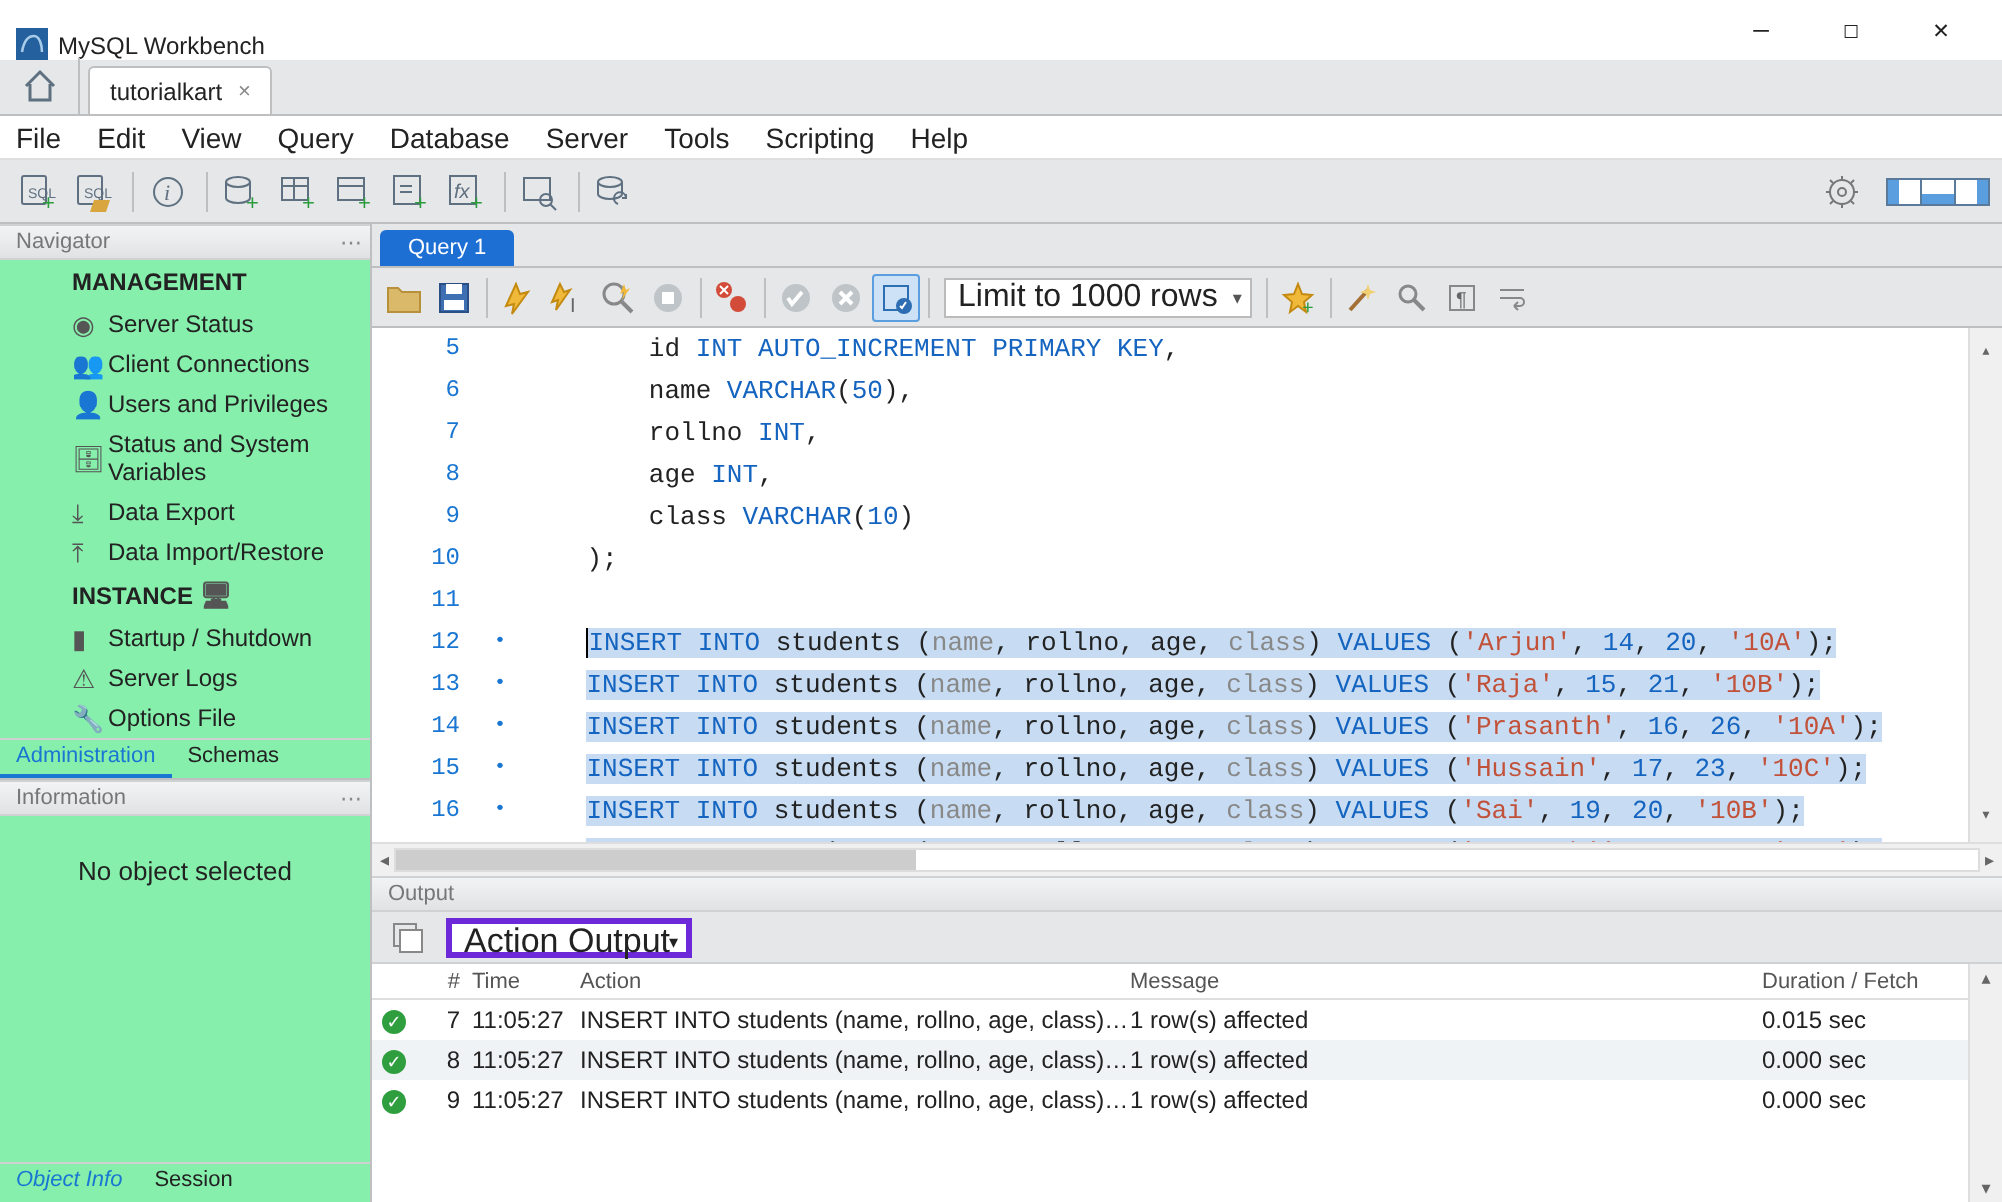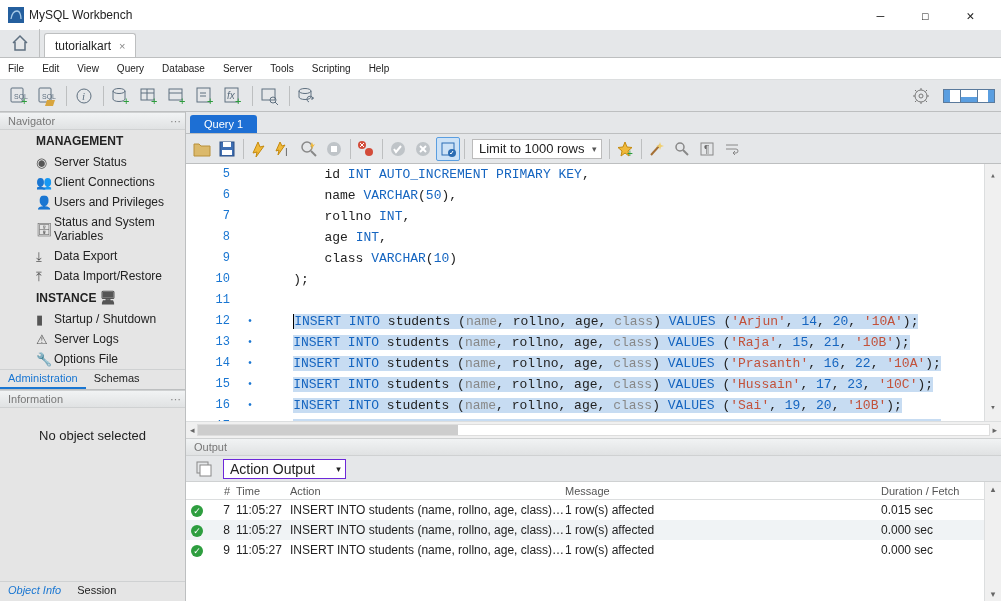--- a/index.html
+++ b/index.html
@@ -1,73 +1,73 @@
 <!DOCTYPE html>
 <html><head>
 <meta charset="utf-8">
 <style>
 * { margin:0; padding:0; box-sizing:border-box; }
 body { font-family:"Segoe UI",Tahoma,sans-serif; font-size:12px; color:#222; overflow:hidden; width:1001px; height:601px; background:#fff; }
-.titlebar { height:30px; background:#fff; display:flex; align-items:center; padding:0 8px;border-radius:12px; }
+.titlebar { height:30px; background:#fff; display:flex; align-items:flex-end; padding:0 8px;border-radius:12px; }
 .titlebar .icon { width:16px; height:16px; margin-right:5px; }
 .titlebar .title { flex:1; font-size:12px; }
 .winbtn { width:45px; height:29px; text-align:center; line-height:29px; font-family:monospace; font-size:13px; }
 .tabbar { height:28px; background:#e5e7e9; display:flex; align-items:flex-end; border-bottom:1px solid #bdbfc0; }
 .hometab { width:40px; height:28px; display:flex; align-items:center; justify-content:center; border-right:1px solid #bdbfc0; }
 .homedoc { background:#fff; border:1px solid #bdbfc0; border-bottom:none; height:24px; display:flex; align-items:center; padding:0 10px; margin-left:4px; border-radius:3px 3px 0 0; font-size:12px; }
 .homedoc .x { margin-left:8px; color:#888; font-size:11px; }
 .menubar { height:22px; background:#fff; display:flex; align-items:center; padding:2px 8px; border-bottom:1px solid #dcdedf; }
-.menubar span { margin-right:18px; font-size:10px; }
+.menubar span { margin-right:18px; font-size:14px; }
 .toolbar { height:32px; background:#e5e7e9; display:flex; align-items:center; padding:0 6px; border-bottom:1px solid #bdbfc0; }
 .toolbtn { width:26px; height:26px; display:flex; align-items:center; justify-content:center; color:#3b5668; margin-right:2px; }
 .toolsep { width:1px; height:20px; background:#bdbfc0; margin:0 4px; }
 .rightbtns { margin-left:auto; display:flex; align-items:center; }
 .panelbtn { width:18px; height:14px; border:1px solid #5a7a9c; margin-left:-1px; }
 .panelbtn.active { background:#5a9ee0; }
 .main { display:flex; height:489px; }
-.nav { width:210px; border-right:1px solid #bdbfc0; display:flex; flex-direction:column; background:#e5e5e5; }
+.nav { width:210px; border-right:1px solid #bdbfc0; display:flex; flex-direction:column; background:#86efac; }
 .navhdr, .infohdr, .outhdr { background:linear-gradient(#f1f3f4,#e0e2e3); border-top:1px solid #cfd1d2; border-bottom:1px solid #cfd1d2; padding:2px 8px; font-size:11px; color:#777; position:relative; height:18px; }
 .navhdr .dots, .infohdr .dots { position:absolute; right:4px; top:2px; color:#888; }
 .navgroup { padding:4px 8px; font-weight:bold; font-size:12px; display:flex; align-items:center; }
 .navitem { padding:3px 8px 3px 26px; font-size:12px; display:flex; align-items:center; position:relative; }
 .navitem .ic { position:absolute; left:8px; width:14px; height:14px; }
 .navbottomtabs { border-top:1px solid #cfd1d2; display:flex; height:20px; }
 .navtab { padding:2px 8px; font-size:11px; }
 .navtab.sel { color:#1976d2; border-bottom:2px solid #1976d2; }
 .infosection { border-top:1px solid #bdbfc0; display:flex; flex-direction:column; }
 .infobody { flex:1; display:flex; align-items:flex-start; justify-content:center; padding-top:20px; font-weight:normal; font-size:13px; }
 .infotabs { display:flex; border-top:1px solid #cfd1d2; height:20px; }
 .infotab { padding:2px 8px; font-size:11px; }
 .infotab.sel { color:#1976d2;font-style:italic; }
 .editor { flex:1; display:flex; flex-direction:column; }
 .qtabbar { height:22px; background:#e5e7e9; display:flex; align-items:flex-end; border-bottom:1px solid #bdbfc0; }
 .qtab { background:#1d6fd4; color:#fff; padding:3px 14px; font-size:11px; border-radius:3px 3px 0 0; margin-left:4px; }
 .qtoolbar { height:30px; background:#e5e7e9; border-bottom:1px solid #bdbfc0; display:flex; align-items:center; padding:0 4px; }
 .qtoolbtn { width:24px; height:24px; display:flex; align-items:center; justify-content:center; margin-right:1px; }
-.limitdrop { height:20px; border:1px solid #bbb; background:#fff; padding:0 16px 0 6px; font-size:13px; line-height:18px; margin:0 4px; position:relative; display:flex; align-items:center;}
+.limitdrop { height:20px; border:1px solid #bbb; background:#fff; padding:0 16px 0 6px; font-size:16px; line-height:18px; margin:0 4px; position:relative; display:flex; align-items:center;}
 .limitdrop::after { content:'▾'; position:absolute; right:4px; font-size:9px; color:#555;}
 .qtoolsep { width:1px; height:20px; background:#bdbfc0; margin:0 3px; }
 .sql { font-family:Consolas,"Courier New",monospace; font-size:13px; line-height:21px; background:#fff; height:257px; overflow:hidden; position:relative; }
 .sqlrow { display:flex; align-items:center; height:21px; }
 .gutter { width:52px; text-align:right; padding-right:8px; color:#1976d2; font-size:12px; }
 .bullet { width:24px; text-align:center; color:#1976d2; font-size:10px; }
 .code { white-space:pre; }
 .kw { color:#1565C0; font-weight:500; }
 .num { color:#1565C0; }
 .str { color:#c2513a; }
 .fn { color:#888; }
 .sel-bg { background:#c7dcf2; }
 .cursor { border-left:1px solid #000; display:inline-block; height:15px; vertical-align:middle; }
 .hscroll { height:17px; background:#f0f0f0; border-top:1px solid #dcdedf; display:flex; align-items:center; padding:0 4px; }
 .hscroll .track { flex:1; height:12px; background:#fff; border:1px solid #ddd; position:relative; margin:0 2px;}
 .hscroll .thumb { position:absolute; left:0; width:260px; height:10px; background:#cdcdcd; }
 .hscroll .arr { font-size:9px; color:#666; }
 .outhdr { position:relative; }
 .outbar { background:#e5e7e9; padding:3px 6px; height:26px; display:flex; align-items:center; border-bottom:1px solid #cfd1d2; }
-.outdrop { height:20px; border:1px solid #6d28d9; background:#fff; padding:0 30px 0 6px; font-size:14px; line-height:18px; position:relative; margin-left:6px; }
+.outdrop { height:20px; border:3px solid #6d28d9; background:#fff; padding:0 8px 0 6px; font-size:17px; line-height:18px; position:relative; margin-left:6px; }
 .outdrop::after { content:'▾'; position:absolute; right:4px; font-size:9px; }
 .outhdr-row { display:flex; background:#fff; border-bottom:1px solid #dcdedf; font-size:11px; color:#555; height:18px; align-items:center; }
 .outrow { display:flex; font-size:12px; height:20px; align-items:center; }
 .outrow.alt { background:#f0f3f5; }
 .c-stat{width:22px; text-align:center;} .c-n{width:28px;text-align:right;padding-right:6px;} .c-t{width:54px;} .c-a{width:275px;overflow:hidden;text-overflow:ellipsis;white-space:nowrap;} .c-m{width:316px;} .c-d{width:120px;}
 .ok { display:inline-block; width:12px; height:12px; border-radius:6px; background:#2e9e3f; color:#fff; font-size:9px; line-height:12px; text-align:center; }
 .mgmt-ic { font-size:13px; color:#555;}
 svg { display:block; }
 .vscroll-stub { position:absolute; right:0; top:0; bottom:0; width:17px; background:#f0f0f0; border-left:1px solid #dcdedf; display:flex; flex-direction:column; align-items:center; justify-content:space-between; padding:2px 0;}
 .vscroll-stub span { font-size:9px; color:#666;}
@@ -426,21 +426,21 @@
           <div class="code">    <span class="sel-bg"><span class="cursor"></span><span class="kw">INSERT</span> <span class="kw">INTO</span> students (<span class="fn">name</span>, rollno, age, <span class="fn">class</span>) <span class="kw">VALUES</span> (<span class="str">'Arjun'</span>, <span class="num">14</span>, <span class="num">20</span>, <span class="str">'10A'</span>);</span></div>
         </div>
         <div class="sqlrow">
           <div class="gutter">13</div>
           <div class="bullet">•</div>
           <div class="code">    <span class="sel-bg"><span class="kw">INSERT</span> <span class="kw">INTO</span> students (<span class="fn">name</span>, rollno, age, <span class="fn">class</span>) <span class="kw">VALUES</span> (<span class="str">'Raja'</span>, <span class="num">15</span>, <span class="num">21</span>, <span class="str">'10B'</span>);</span></div>
         </div>
         <div class="sqlrow">
           <div class="gutter">14</div>
           <div class="bullet">•</div>
-          <div class="code">    <span class="sel-bg"><span class="kw">INSERT</span> <span class="kw">INTO</span> students (<span class="fn">name</span>, rollno, age, <span class="fn">class</span>) <span class="kw">VALUES</span> (<span class="str">'Prasanth'</span>, <span class="num">16</span>, <span class="num">22</span>, <span class="str">'10A'</span>);</span></div>
+          <div class="code">    <span class="sel-bg"><span class="kw">INSERT</span> <span class="kw">INTO</span> students (<span class="fn">name</span>, rollno, age, <span class="fn">class</span>) <span class="kw">VALUES</span> (<span class="str">'Prasanth'</span>, <span class="num">16</span>, <span class="num">26</span>, <span class="str">'10A'</span>);</span></div>
         </div>
         <div class="sqlrow">
           <div class="gutter">15</div>
           <div class="bullet">•</div>
           <div class="code">    <span class="sel-bg"><span class="kw">INSERT</span> <span class="kw">INTO</span> students (<span class="fn">name</span>, rollno, age, <span class="fn">class</span>) <span class="kw">VALUES</span> (<span class="str">'Hussain'</span>, <span class="num">17</span>, <span class="num">23</span>, <span class="str">'10C'</span>);</span></div>
         </div>
         <div class="sqlrow">
           <div class="gutter">16</div>
           <div class="bullet">•</div>
           <div class="code">    <span class="sel-bg"><span class="kw">INSERT</span> <span class="kw">INTO</span> students (<span class="fn">name</span>, rollno, age, <span class="fn">class</span>) <span class="kw">VALUES</span> (<span class="str">'Sai'</span>, <span class="num">19</span>, <span class="num">20</span>, <span class="str">'10B'</span>);</span></div>

